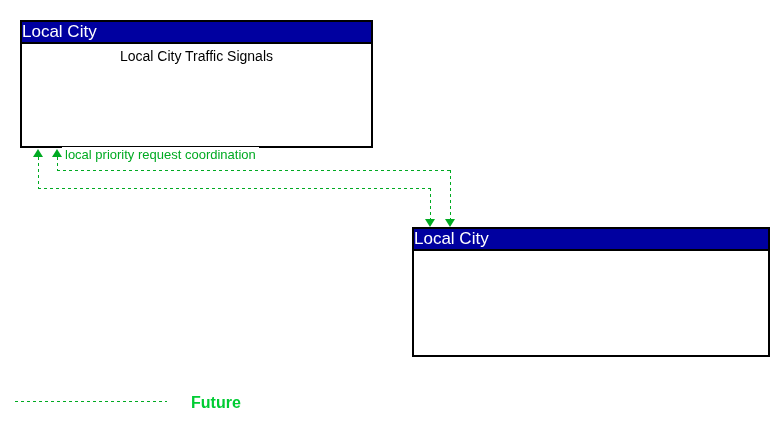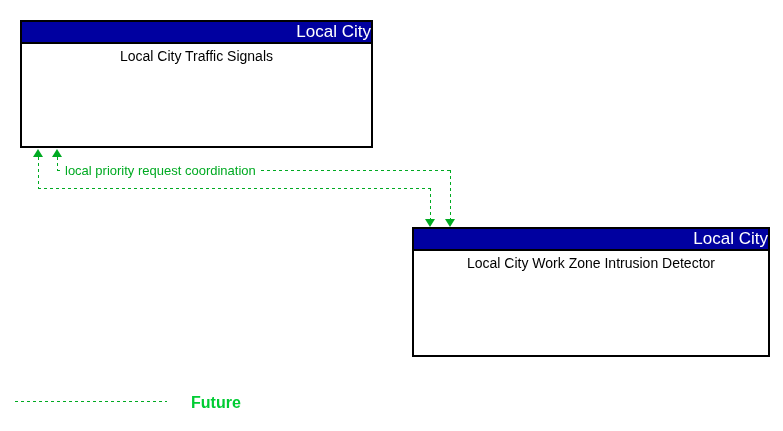--- a/index.html
+++ b/index.html
@@ -27,21 +27,21 @@
   
   .box {
     position: absolute;
     background: var(--box-bg);
     border: 2px solid var(--box-border);
   }
   .box-header {
     background: var(--header-bg);
     color: var(--header-text);
     border-bottom: 2px solid var(--box-border);
-    text-align: right;
+    text-align: left;
     font-size: 17px;
     line-height: 20px;
     height: 22px;
     overflow: hidden;
   }
   .box-body {
     color: var(--box-text);
     text-align: center;
     font-size: 14px;
     line-height: 20px;
@@ -102,29 +102,28 @@
 
 <div class="canvas">
 
   <div class="box box1">
     <div class="box-header">Local City</div>
     <div class="box-body">Local City Traffic Signals</div>
   </div>
 
   <div class="box box2">
     <div class="box-header">Local City</div>
-    <div class="box-body">Local City Work Zone Intrusion Detector</div>
   </div>
 
   <div class="arrow-up" style="left:52px; top:149px;"></div>
   <div class="vline" style="left:57px; top:157px; height:14px;"></div>
   <div class="hline" style="left:57px; top:170px; width:394px;"></div>
   <div class="vline" style="left:450px; top:170px; height:49px;"></div>
   <div class="arrow-down" style="left:445px; top:219px;"></div>
-  <div class="flow-label" style="left:62px; top:163px;">local priority request coordination</div>
+  <div class="flow-label" style="left:62px; top:147px;">local priority request coordination</div>
 
   <div class="arrow-up" style="left:33px; top:149px;"></div>
   <div class="vline" style="left:38px; top:157px; height:32px;"></div>
   <div class="hline" style="left:38px; top:188px; width:393px;"></div>
   <div class="vline" style="left:430px; top:188px; height:31px;"></div>
   <div class="arrow-down" style="left:425px; top:219px;"></div>
 
   <div class="hline" style="left:15px; top:401px; width:152px;"></div>
   <div class="legend-label" style="left:191px; top:395px;">Future</div>
 

